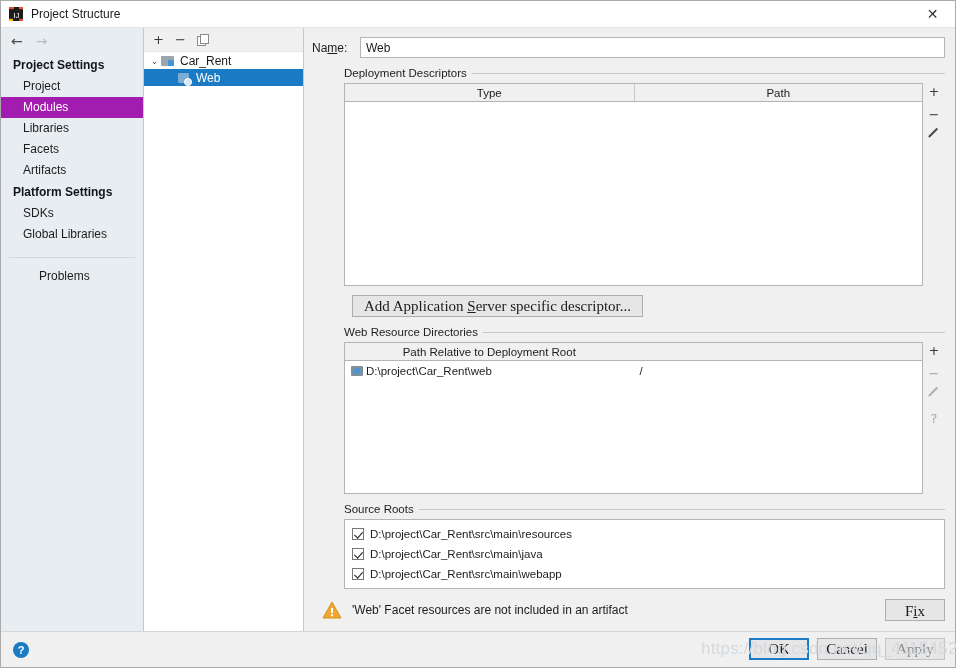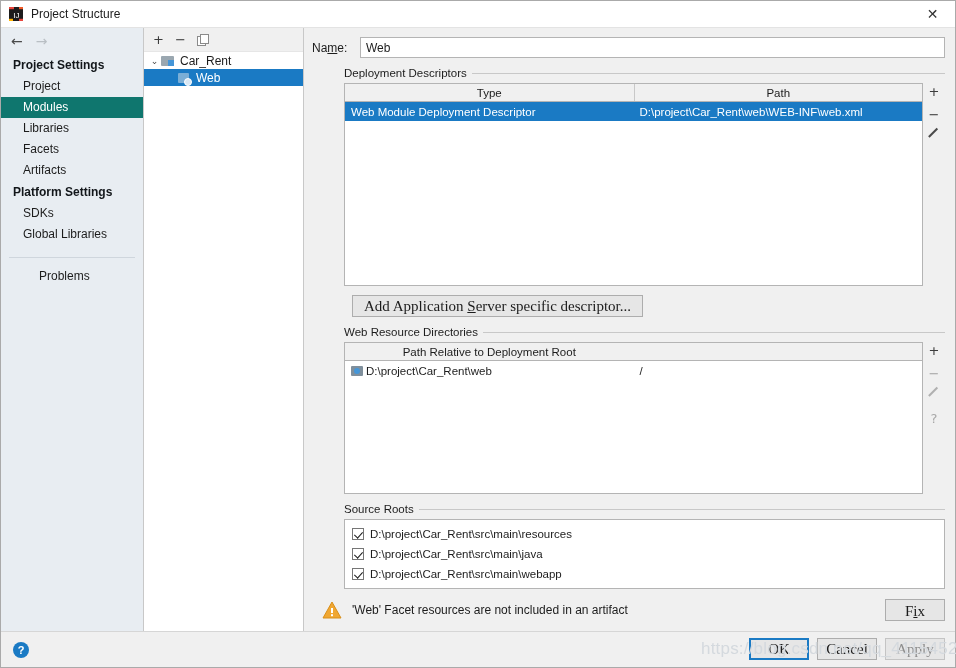--- a/index.html
+++ b/index.html
@@ -61,21 +61,21 @@
 
   .side-group-title {
     font-weight: bold; font-size: 12px;
     padding: 4px 0 4px 12px; color: #12161a;
   }
   .side-item {
     height: 21px; line-height: 21px;
     padding-left: 22px; font-size: 12px; color: #1c1c1c;
     white-space: nowrap;
   }
-  .side-item.selected { background: #0f766e; color: #ffffff; }
+  .side-item.selected { background: #a21caf; color: #ffffff; }
   .side-sep { height: 1px; background: #cfd6dd; margin: 12px 8px 8px 8px; }
   .side-item.plain { padding-left: 38px; }
 
   
   .tree-panel {
     width: 160px; min-width: 160px;
     background: #ffffff;
     border-right: 1px solid #c8c8c8;
     display: flex; flex-direction: column;
   }
@@ -352,24 +352,20 @@
           <span class="section-title">Deployment Descriptors</span>
           <span class="section-rule"></span>
         </div>
 
         <div class="table-wrap">
           <div class="table-box" style="height:203px">
             <div class="thead">
               <div class="th" style="width:50%">Type</div>
               <div class="th" style="width:50%">Path</div>
             </div>
-            <div class="trow selected">
-              <div class="td" style="width:50%">Web Module Deployment Descriptor</div>
-              <div class="td" style="width:50%">D:\project\Car_Rent\web\WEB-INF\web.xml</div>
-            </div>
           </div>
           <div class="side-tools">
             <span class="st-btn">+</span>
             <span class="st-btn">−</span>
             <span class="st-pencil"></span>
           </div>
         </div>
 
         <div class="dd-addbtn-row">
           <button class="btn"><span>Add Application </span><span class="mn">S</span><span>erver specific descriptor...</span></button>

